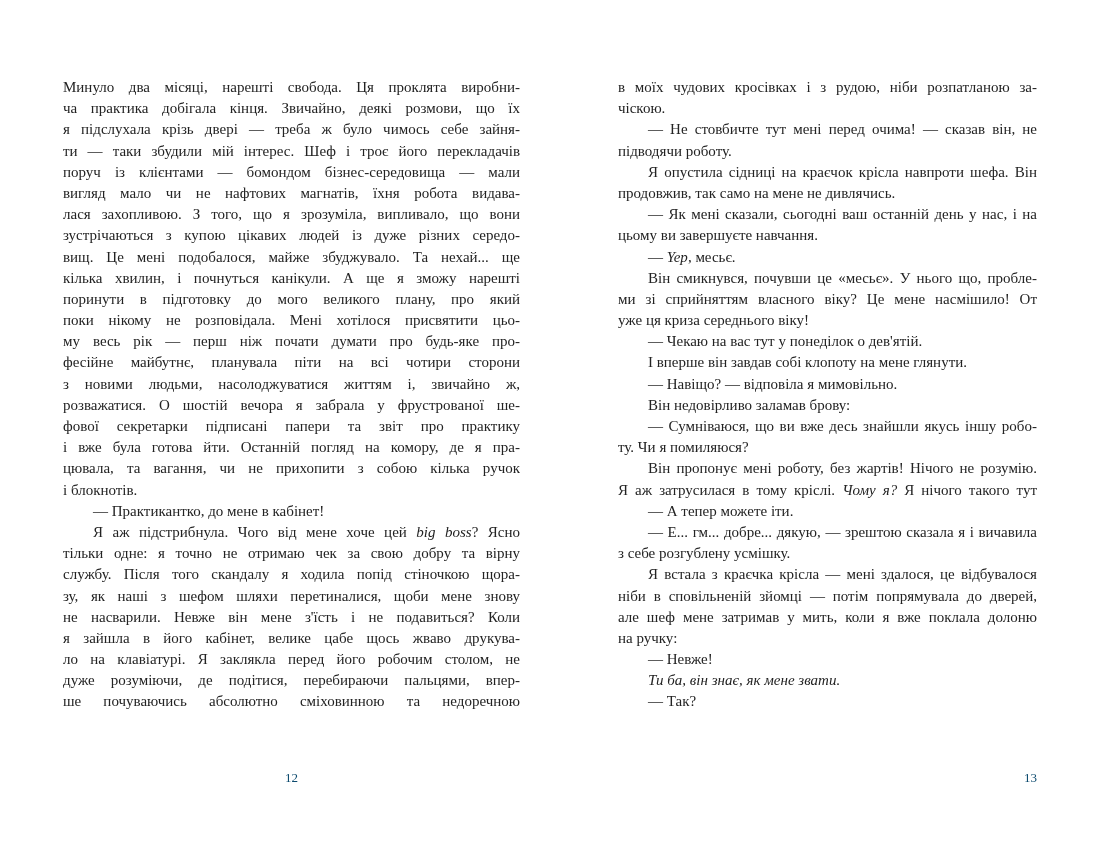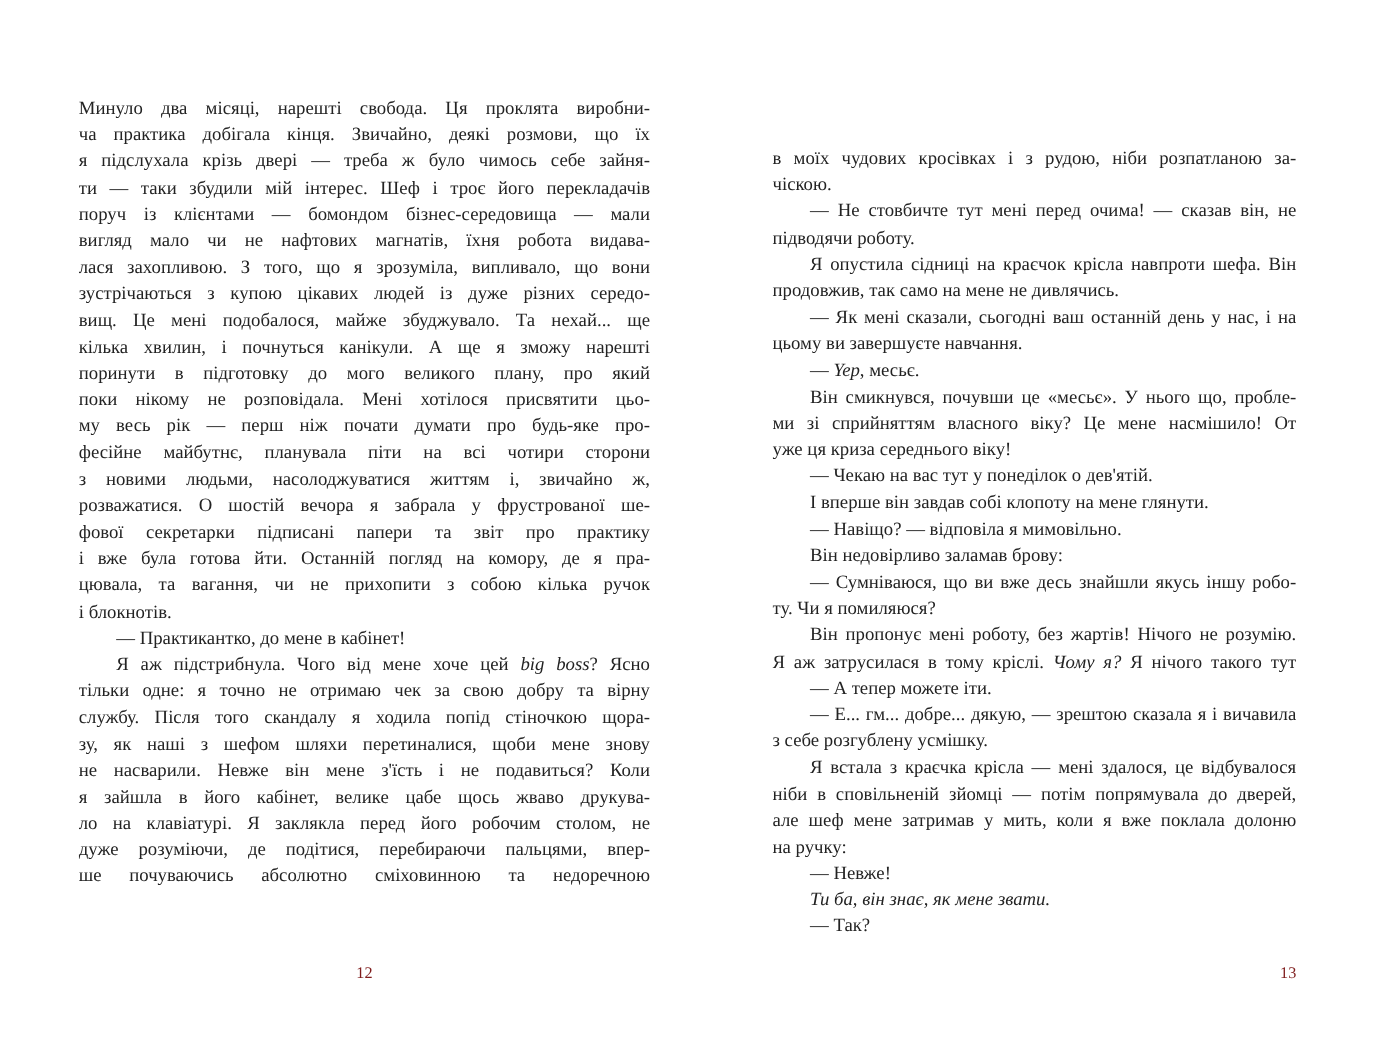--- a/index.html
+++ b/index.html
@@ -16,40 +16,40 @@
     color: #232323;
     overflow: hidden;
   }
   .page-text {
     position: absolute;
     top: 77px;
     font-size: 15px;
     line-height: 21.2px;
   }
   .page-text.left  { left: 63px;  width: 457px; }
-  .page-text.right { left: 618px; width: 419px; margin-top: 40px; }
+  .page-text.right { left: 618px; width: 419px; }
   .line {
     text-align: left;
     white-space: normal;
     overflow: hidden;
     height: 21.2px;
   }
   .line.just {
     text-align: justify;
     text-align-last: justify;
   }
   .line.ind { text-indent: 30px; }
   .it { font-style: italic; }
   .page-number {
     position: absolute;
     top: 770px;
     font-size: 13px;
     line-height: 16px;
     text-align: center;
-    color: #7f1d1d;
+    color: #0c4a6e;
   }
   .page-number.left  { left: 63px;  width: 457px; }
   .page-number.right { left: 618px; width: 419px; text-align: right; }
 </style>
 </head>
 <body>
 
 <div class="spread">
   <div class="page-text left">
       <div class="line just"><span>Минуло два місяці, нарешті свобода. Ця проклята виробни-</span></div>

